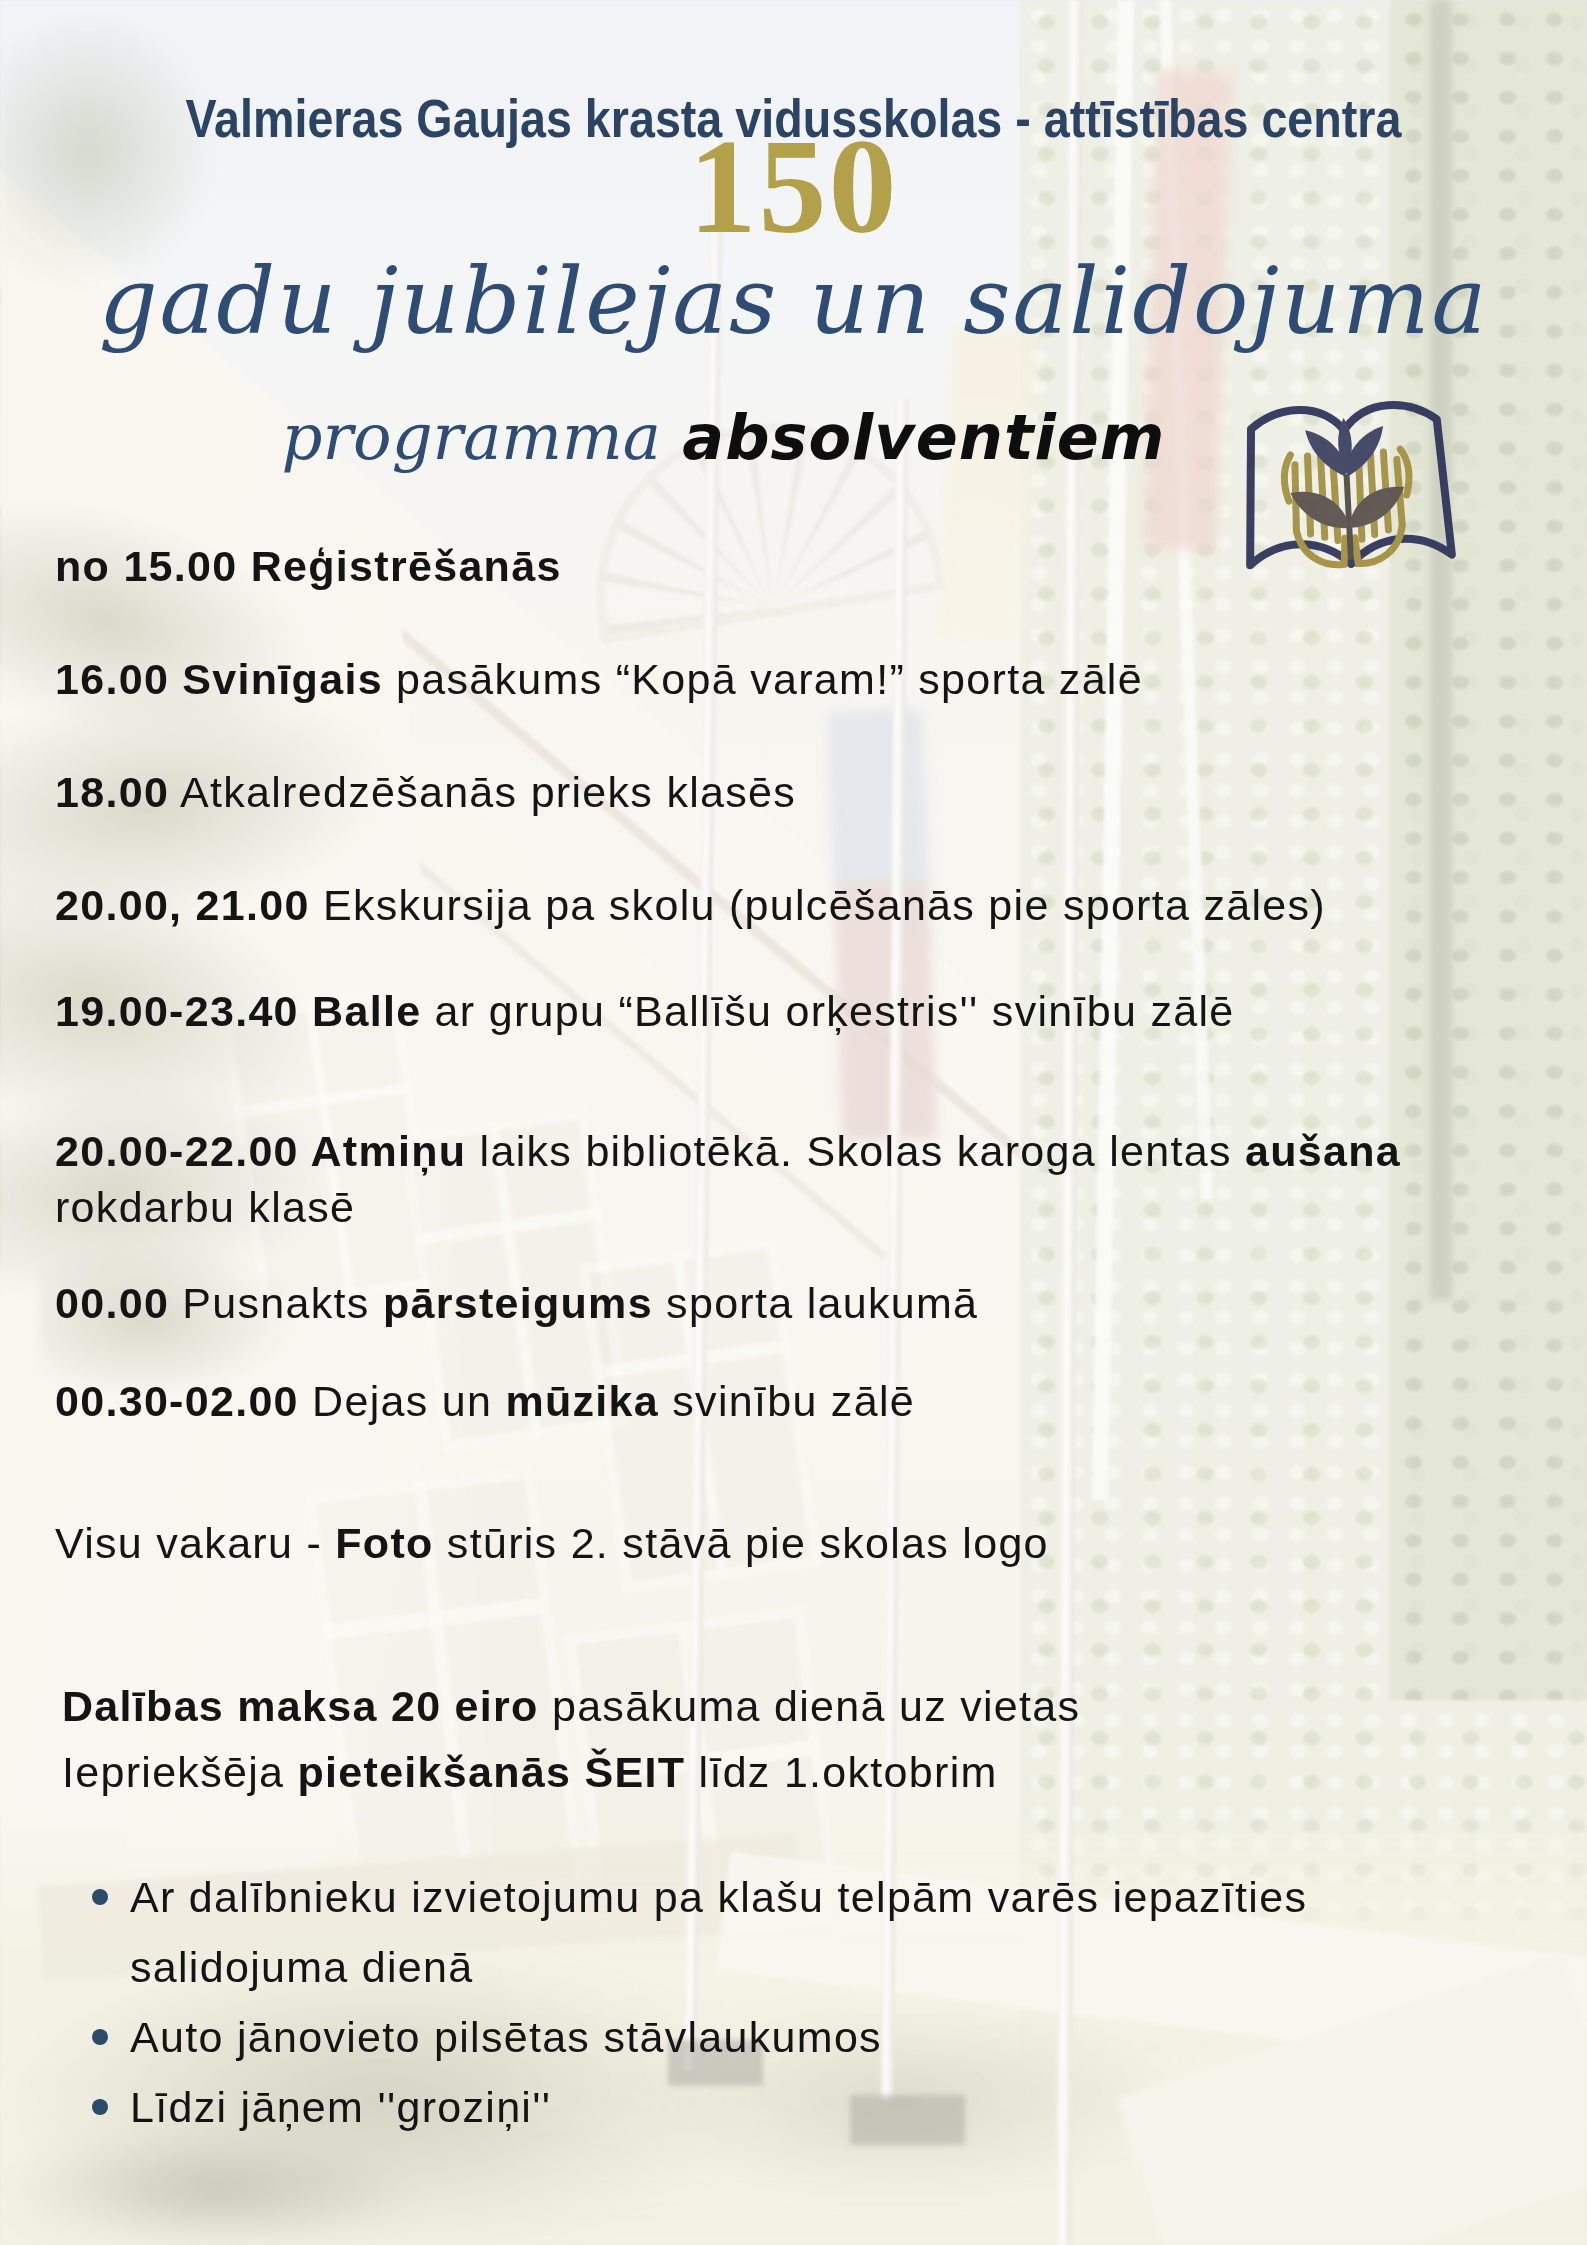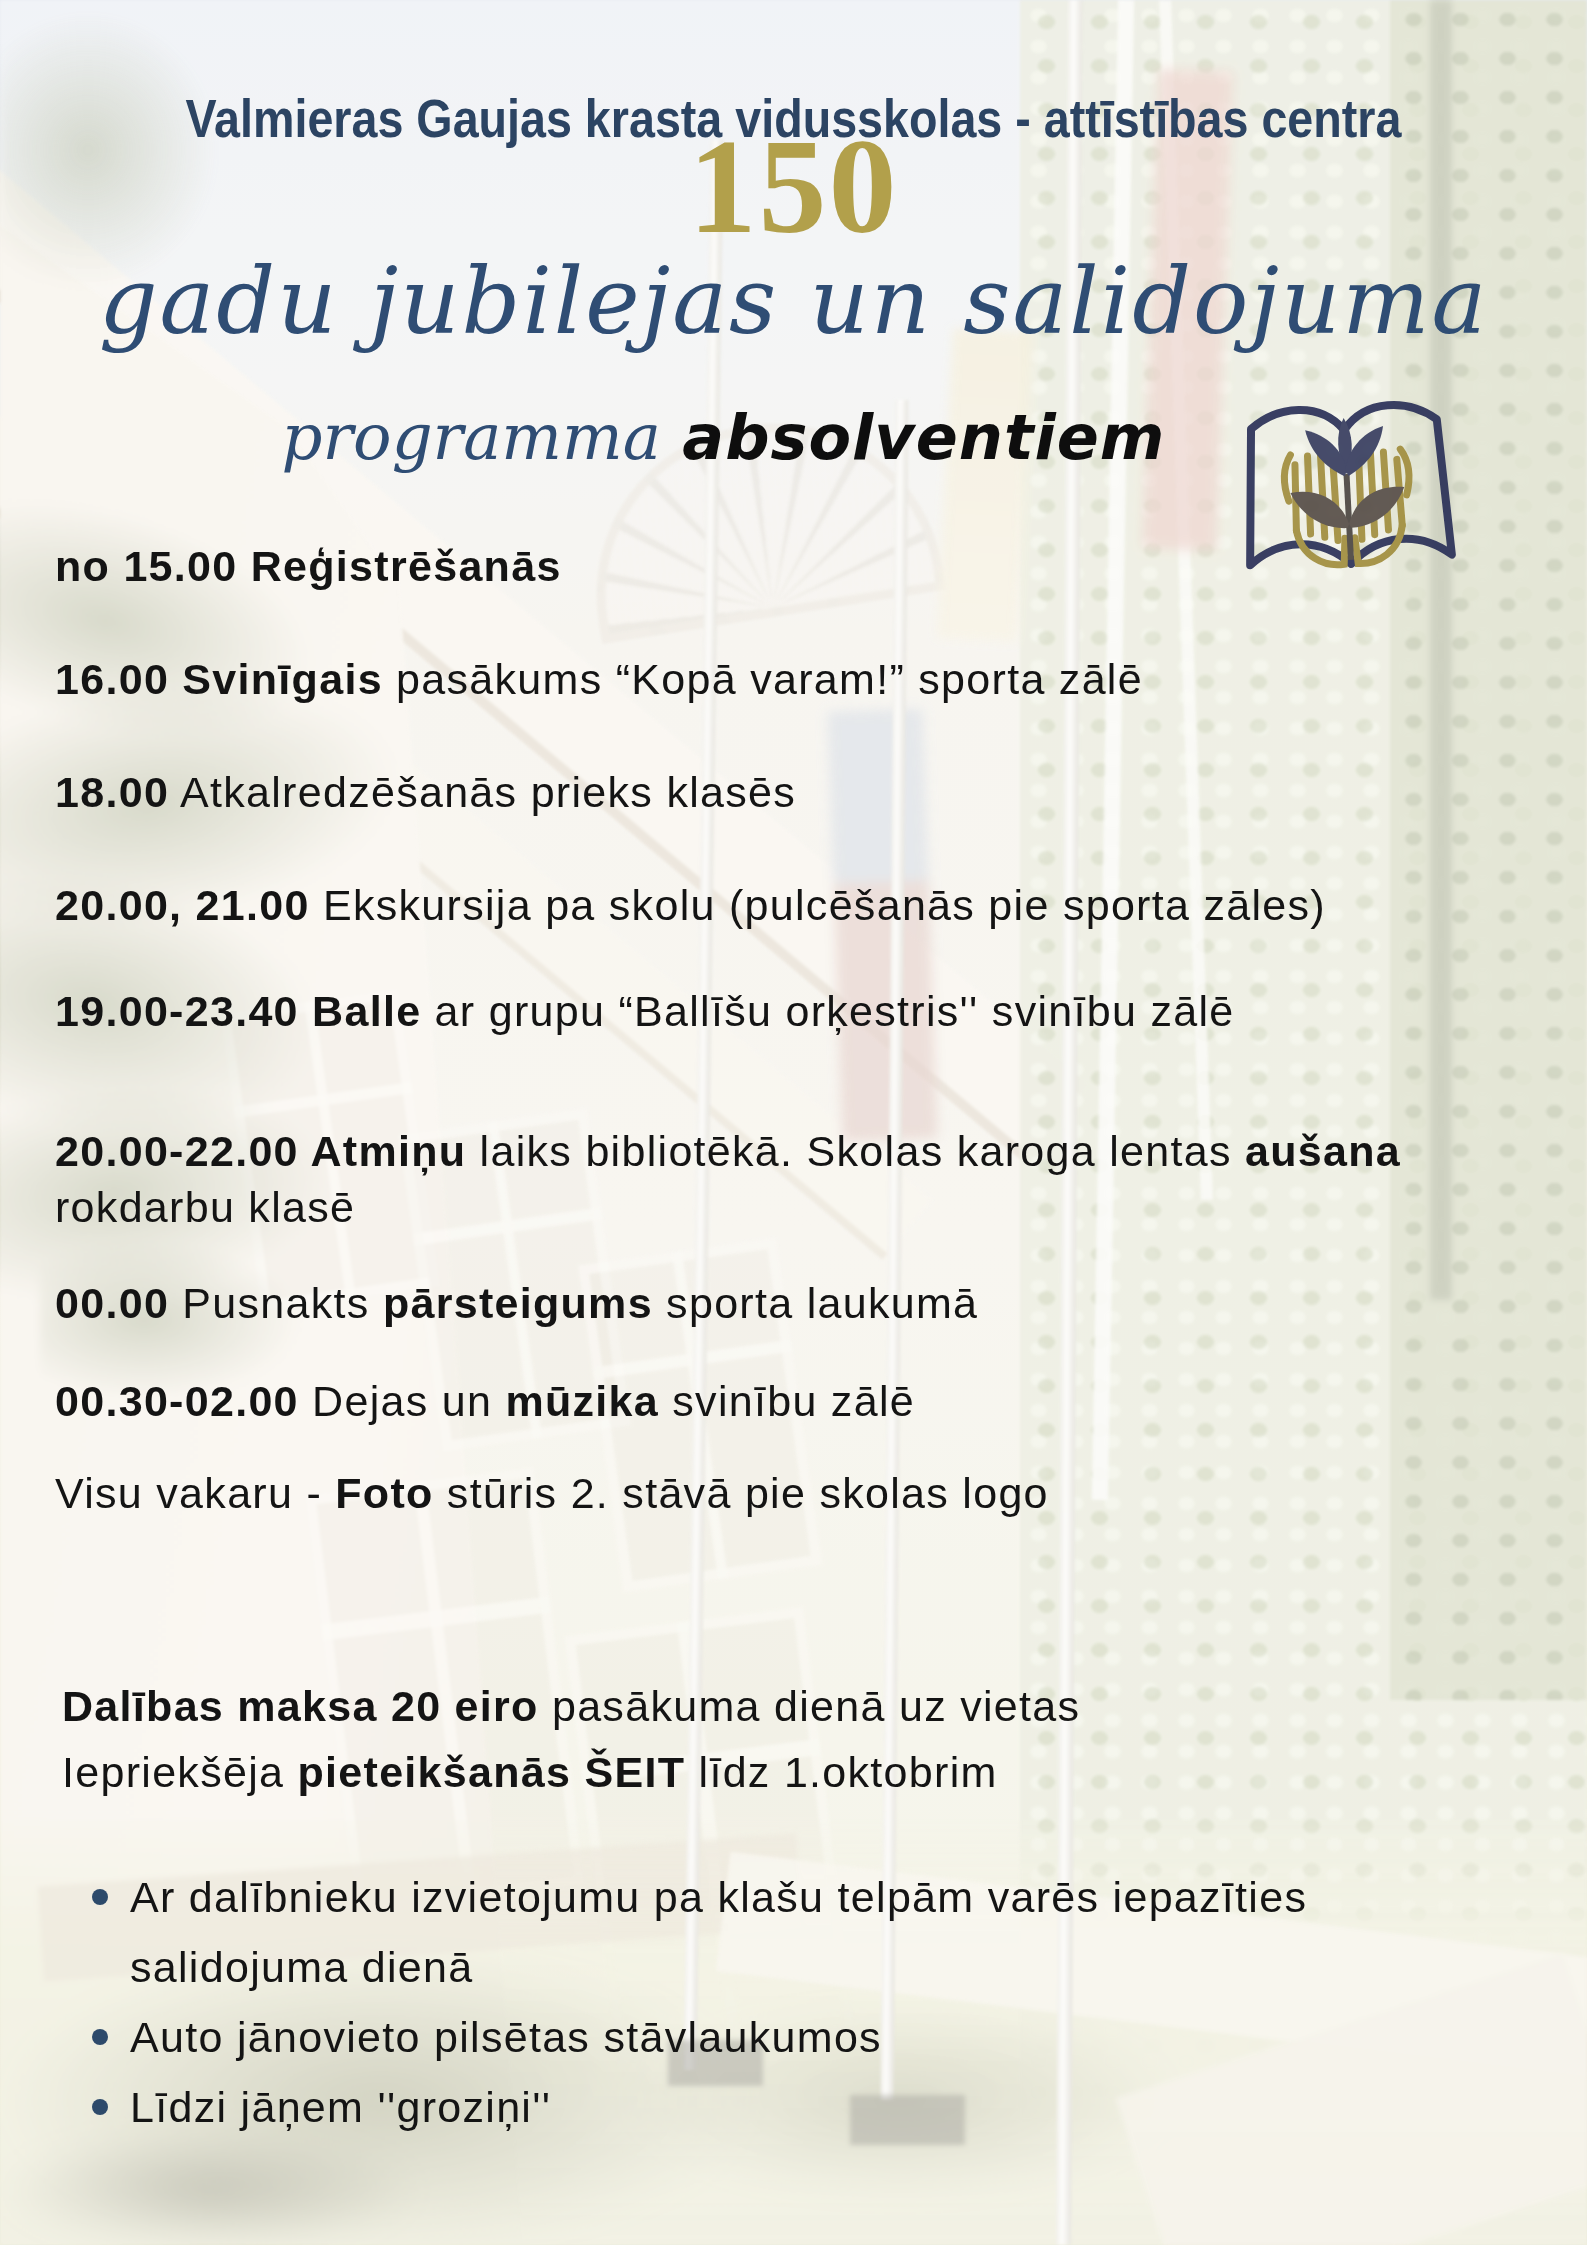--- a/index.html
+++ b/index.html
@@ -82,21 +82,21 @@
   .script2 .black{font-family:"DejaVu Sans",sans-serif;font-style:italic;font-weight:bold;font-size:62px;color:#0e0e0e;letter-spacing:1px;margin-left:17px;}
   .logo{position:absolute;left:1240px;top:378px;width:215px;height:230px;transform:rotate(-3deg);opacity:.92;}
 
   .program{position:absolute;left:55px;top:538px;width:1480px;color:var(--text,#141414);
     font-size:43px;letter-spacing:1.3px;line-height:56px;}
   .prog-line{margin:0 0 57px 0;}
   .prog-line:nth-of-type(4){margin-bottom:50px;}
   .prog-line:nth-of-type(5){margin-bottom:84px;}
   .prog-line:nth-of-type(6){margin-bottom:40px;}
   .prog-line:nth-of-type(7){margin-bottom:42px;}
-  .prog-line:nth-of-type(8){margin-bottom:36px;}
+  .prog-line:nth-of-type(8){margin-bottom:86px;}
   .prog-line:nth-of-type(9){margin-bottom:0;}
   .fee{position:absolute;left:62px;top:1678px;width:1480px;color:var(--text,#141414);
     font-size:43px;letter-spacing:1.3px;line-height:56px;}
   .fee-line{margin:0 0 10px 0;}
   .b{font-weight:bold;}
   .u{text-underline-offset:7px;text-decoration-thickness:3px;cursor:pointer;}
   .notes{position:absolute;left:130px;top:1862px;width:1400px;margin:0;padding:0;list-style:none;
     color:var(--text,#141414);font-size:43px;letter-spacing:1.3px;line-height:70px;}
   .notes li{position:relative;}
   .notes li::before{content:"";position:absolute;left:-38px;top:27px;width:16px;height:16px;border-radius:50%;

